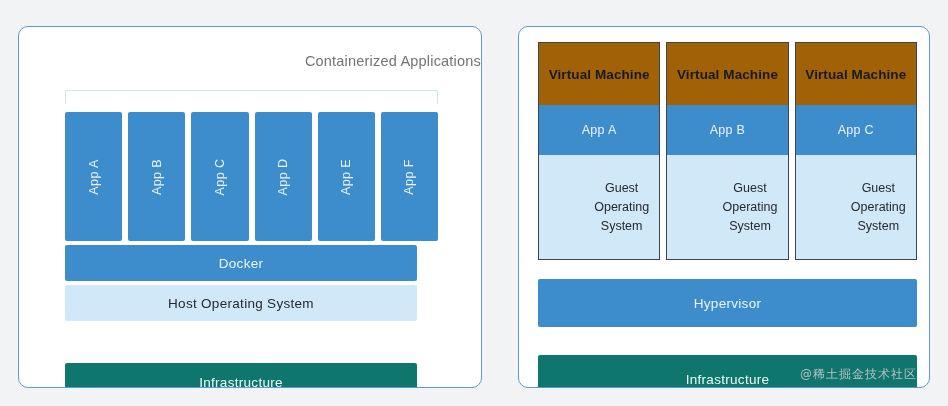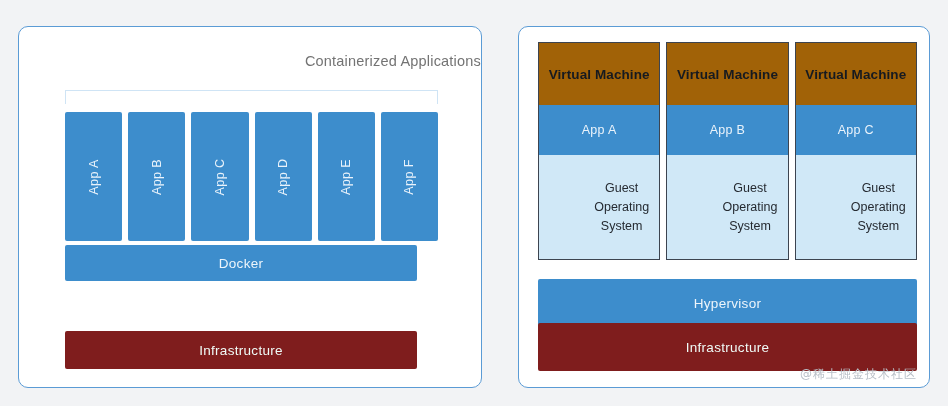--- a/index.html
+++ b/index.html
@@ -103,21 +103,21 @@
     box-sizing: border-box;
     display: flex;
     align-items: center;
     justify-content: center;
     border-radius: 2px;
     font-size: 13.5px;
     letter-spacing: .3px;
   }
   .bar-blue  { background: #3d8dcc; color: #edf5fb; }
   .bar-lblue { background: #d0e8f7; color: #252a31; }
-  .bar-green { background: #7f1d1d; color: #f0fbf7; }
+  .bar-green { background: #0f766e; color: #f0fbf7; margin-top: 32px; }
 
   #bar-docker   { top: 218px; height: 36px; }
   #bar-host-os  { top: 258px; height: 36px; }
   #bar-infra-l  { top: 304px; height: 38px; }
 
   
   .vm-row {
     position: absolute;
     left: 19px;
     top: 15px;
@@ -224,20 +224,21 @@
       </div>
       <div class="app-col">
         <span class="vlabel">App E</span>
       </div>
       <div class="app-col">
         <span class="vlabel">App F</span>
       </div>
     </div>
 
     <div class="bar bar-blue" id="bar-docker">Docker</div>
+    <div class="bar bar-lblue" id="bar-host-os">Host Operating System</div>
     <div class="bar bar-green" id="bar-infra-l">Infrastructure</div>
   </div>
 
   <div class="panel" id="panel-right">
 
     <div class="vm-row">
 
       <div class="vm-box">
         <div class="vm-head">Virtual Machine</div>
         <div class="vm-app">App A</div>

